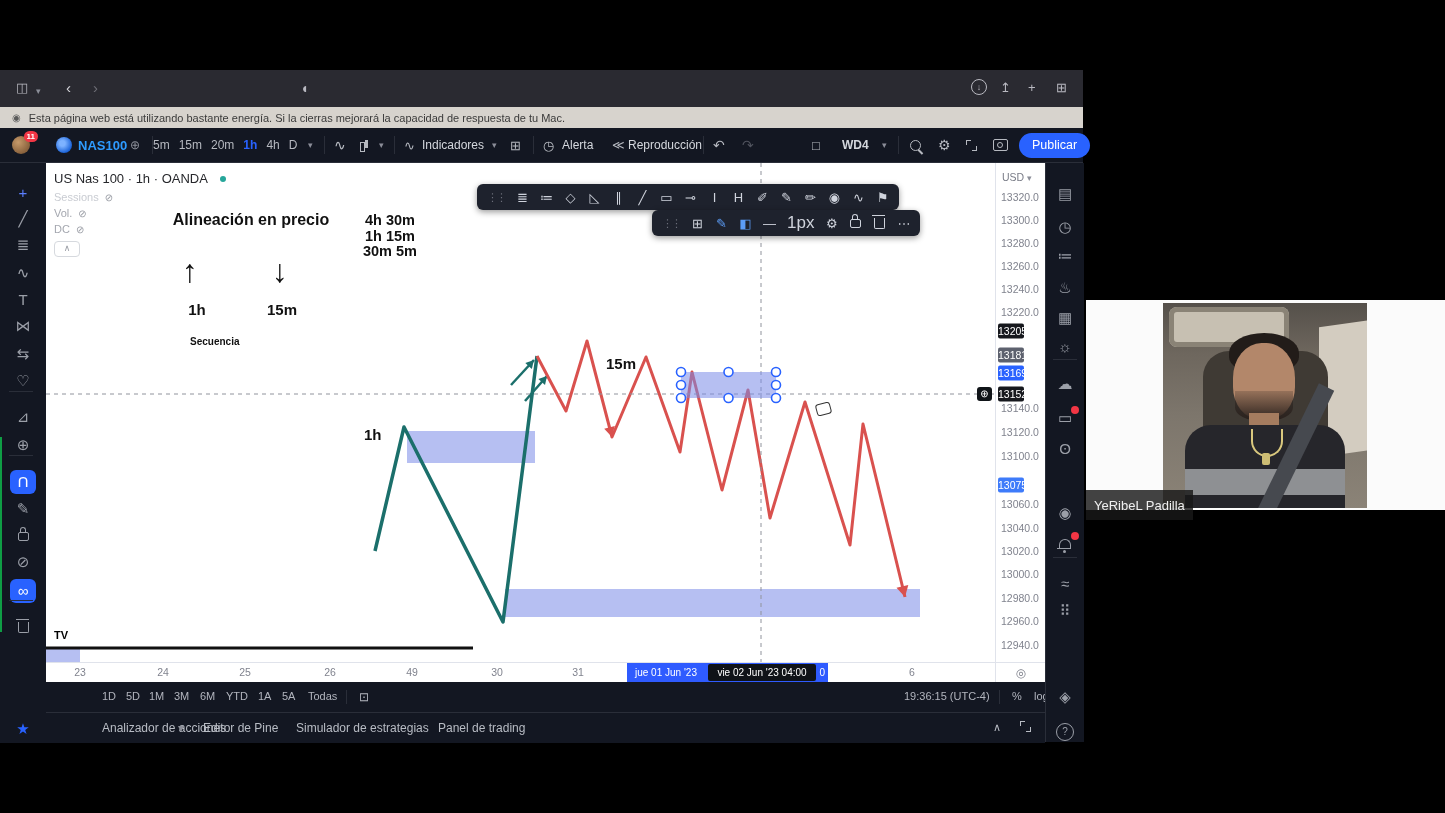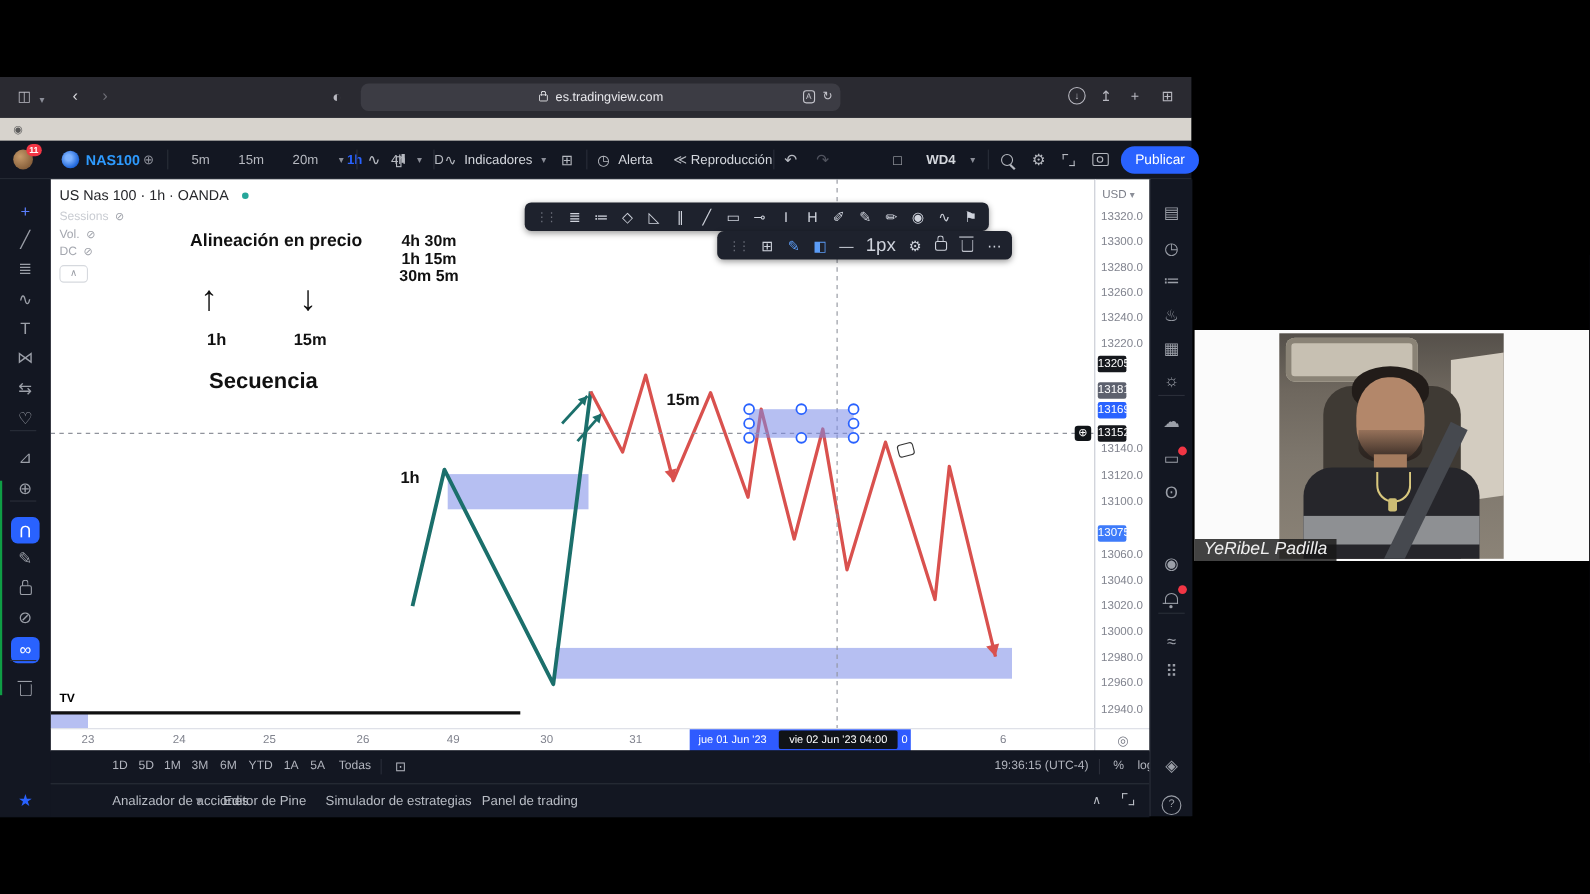--- a/index.html
+++ b/index.html
@@ -101,61 +101,54 @@
   .bottom-toolbar{position:absolute;left:46px;top:682px;width:999px;height:30px;background:#131722;color:#b2b5be;z-index:5;}
   .bb{position:absolute;top:8px;font-size:11px;}
   .bottom-tabs{position:absolute;left:0;top:712px;width:1045px;height:30px;background:#131722;border-top:1px solid #2a2e39;color:#b8bcc4;z-index:5;}
   .tab{position:absolute;top:8px;font-size:12px;white-space:nowrap;}
   
   .share-strip{position:absolute;left:0;top:437px;width:2px;height:195px;background:#0f9d45;z-index:9;}
   .cam-tile{position:absolute;left:1086px;top:300px;width:359px;height:210px;background:#fbfbfb;}
   .cam-video{position:absolute;left:77px;top:3px;width:204px;height:205px;overflow:hidden;
              background:linear-gradient(180deg,#55504a 0%,#6e675e 25%,#7d766c 55%,#8b8377 100%);}
   .cv{position:absolute;}
-  .cam-label{position:absolute;left:0px;top:190px;height:20px;background:rgba(24,24,24,.82);color:#efefef;
-             font-size:16px;display:flex;align-items:center;padding:0 8px;z-index:2;font-style:italic;}
+  .cam-label{position:absolute;left:0px;top:190px;height:30px;background:rgba(24,24,24,.82);color:#efefef;
+             font-size:13px;display:flex;align-items:center;padding:0 8px;z-index:2;}
 </style>
 </head>
 <body>
 
 <div class="page">
 
   <div class="browser">
     <div class="browser-toolbar">
       <span class="bt-ic" style="left:16px;">◫</span>
       <span class="bt-ic chev" style="left:36px;top:12px;">▾</span>
       <span class="bt-ic" style="left:66px;font-size:15px;color:#d5d5da;">‹</span>
       <span class="bt-ic" style="left:93px;font-size:15px;color:#6e6e76;">›</span>
       <span class="bt-ic" style="left:302px;font-size:14px;">◐</span>
-      <div class="addr">
-        <span class="padlock"></span>
-        <span>es.tradingview.com</span>
-        <span class="addr-side">
-          <span class="trans-chip">A</span>
-          <span style="font-size:11px;">↻</span>
-        </span>
-      </div>
       <span class="bt-ic circ-dl" style="left:971px;">↓</span>
       <span class="bt-ic" style="left:1000px;">↥</span>
       <span class="bt-ic" style="left:1028px;">+</span>
       <span class="bt-ic" style="left:1056px;">⊞</span>
     </div>
     <div class="energy">
       <span class="dot-ic">◉</span>
+      <span>Esta página web está utilizando bastante energía. Si la cierras mejorará la capacidad de respuesta de tu Mac.</span>
     </div>
 
     <div class="tv-header">
       <span class="avatar">
         <span class="avatar-badge">11</span>
       </span>
       <span class="sym-dot"></span>
       <span class="tvh sym-txt" style="left:78px;">NAS100</span>
       <span class="tvh" style="left:130px;color:#8b8e98;">⊕</span>
       <span class="sep" style="left:152px;"></span>
-      <span class="tvh" style="left:174px;gap:26px;" id="tf-row">
+      <span class="tvh" style="left:153px;gap:9px;" id="tf-row">
           <span class="tf">5m</span>
           <span class="tf">15m</span>
           <span class="tf">20m</span>
           <span class="tf tf-active">1h</span>
           <span class="tf">4h</span>
           <span class="tf">D</span>
         </span>
       <span class="tvh chev" style="left:308px;">▾</span>
       <span class="sep" style="left:324px;"></span>
       <span class="tvh" style="left:334px;font-size:14px;">∿</span>
@@ -293,21 +286,21 @@
         </div>
       <div class="legend-collapse">∧</div>
     </div>
 
     <div class="anno" style="left:110px;top:48px;width:190px;font-size:16px;">Alineación en precio</div>
     <div class="anno" id="align-lines" style="left:294px;top:50px;width:100px;font-size:14.5px;line-height:15.5px;"><div>4h 30m</div><div>1h 15m</div><div>30m 5m</div></div>
     <div class="anno" style="left:136px;top:90px;font-size:32px;">↑</div>
     <div class="anno" style="left:226px;top:90px;font-size:32px;">↓</div>
     <div class="anno" style="left:138px;top:138px;width:26px;font-size:15px;">1h</div>
     <div class="anno" style="left:216px;top:138px;width:40px;font-size:15px;">15m</div>
-    <div class="anno" style="left:144px;top:173px;font-size:20px;">Secuencia</div>
+    <div class="anno" style="left:144px;top:173px;font-size:10px;">Secuencia</div>
     <div class="anno" style="left:560px;top:192px;font-size:15px;">15m</div>
     <div class="anno" style="left:318px;top:263px;font-size:15px;">1h</div>
     <div class="anno" style="left:8px;top:466px;font-size:11px;color:#000;">TV</div>
 
     <div class="plus-badge">⊕</div>
     <div class="cursor-shape"></div>
 
     <div class="ftool" id="ft1" style="left:431px;top:21px;">
         <span class="ft-ic ft-handle">⋮⋮</span>
         <span class="ft-ic">≣</span>

